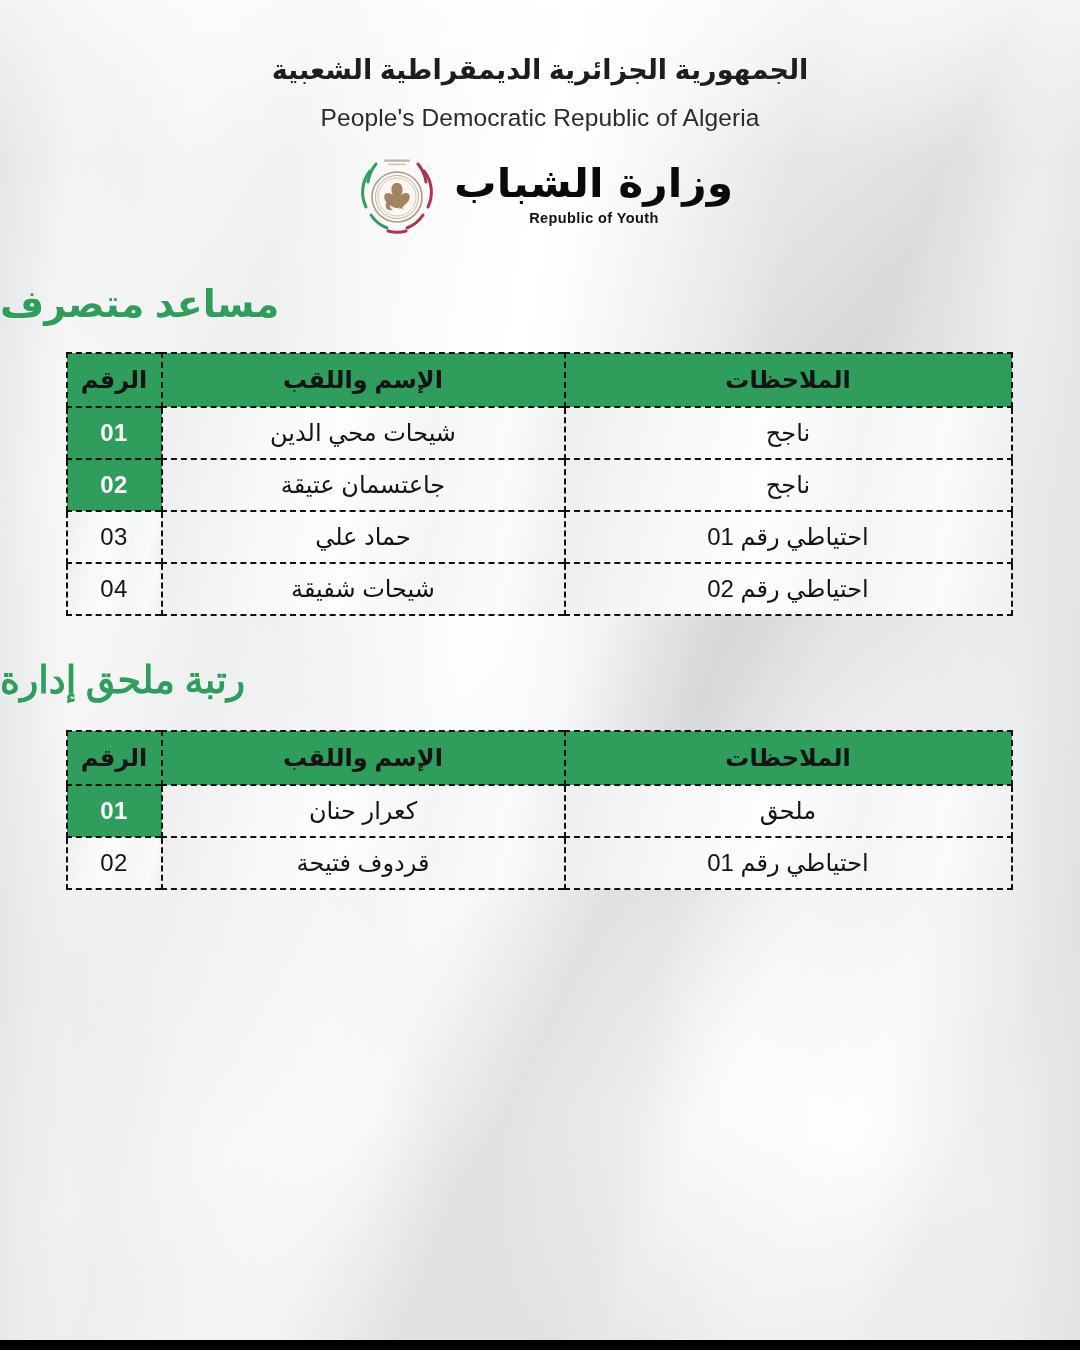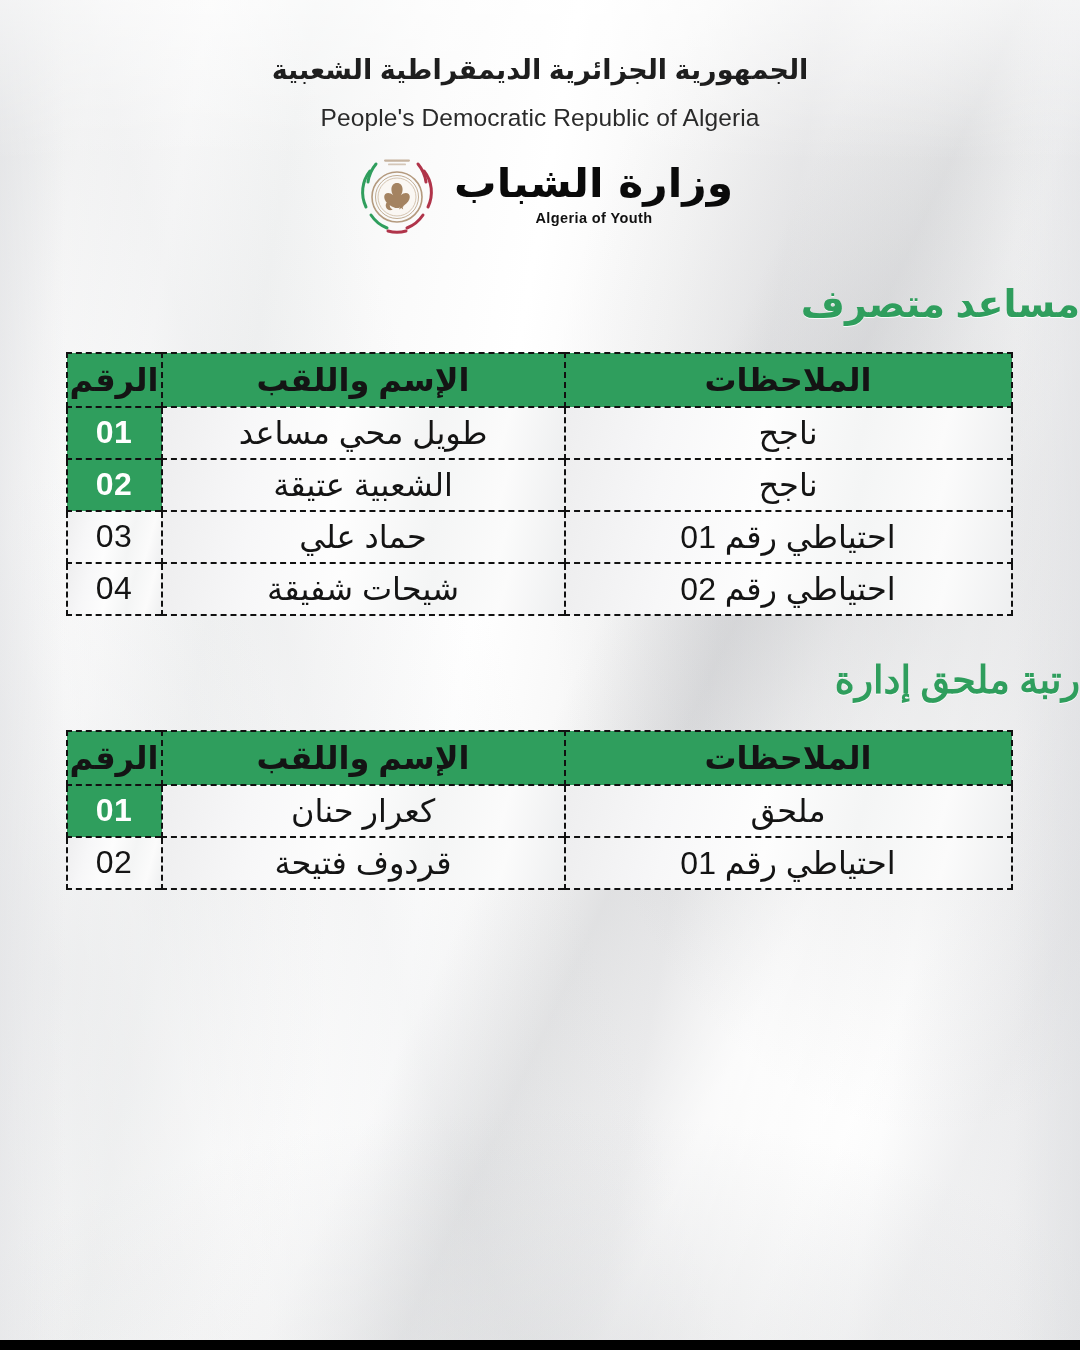--- a/index.html
+++ b/index.html
@@ -152,21 +152,21 @@
   .emblem {
     position: relative;
     width: 86px;
     height: 86px;
     flex: 0 0 86px;
   }
   .emblem svg { display: block; }
 
   
   .section-title {
-    text-align: right;
+    text-align: left;
     color: #2f9e5d;
     font-weight: bold;
     font-size: 38px;
     direction: rtl;
     letter-spacing: 0.5px;
     text-shadow: 0 1px 0 rgba(255,255,255,0.8);
   }
   #title-1 { margin-top: 44px; margin-bottom: 0; }
   #title-2 { margin-top: 42px; margin-bottom: 0; font-family: Liberation Serif, serif; }
 
@@ -184,21 +184,21 @@
     table-layout: fixed;
     direction: rtl;
   }
   table.rank-table td,
   table.rank-table th {
     border: 2px dashed #111111;
     padding: 0;
     height: 50px;
     vertical-align: middle;
     text-align: center;
-    font-size: 32px;
+    font-size: 24px;
     color: #141414;
     background:
       linear-gradient(105deg, #eeeeef 0%, #f7f7f8 22%, #fdfdfd 44%, #f4f5f5 66%, #fbfbfb 84%, #eeeff0 100%);
   }
   table.rank-table th {
     height: 52px;
   }
   col.col-num     { width: 95px; }
   col.col-name    { width: 403px; }
   col.col-notes   { width: 447px; }
@@ -240,21 +240,21 @@
   <div class="content">
 
     <div class="gov-header">
       <div class="gov-ar">الجمهورية الجزائرية الديمقراطية الشعبية</div>
       <div class="gov-en">People's Democratic Republic of Algeria</div>
 
       <div class="ministry-row">
 
         <div class="ministry-word">
           <div class="ministry-calli">وزارة الشباب</div>
-          <div class="ministry-en">Algeria of Youth</div>
+          <div class="ministry-en">Republic of Youth</div>
         </div>
 
         <div class="emblem">
           <svg width="86" height="86" viewBox="0 0 86 86" aria-hidden="true">
 
             <g fill="none" stroke-linecap="round">
               <path d="M16,19 A34,34 0 0,0 12,55" stroke="#2f9e5d" stroke-width="3"></path>
               <path d="M22,12 A36,36 0 0,0 14,30" stroke="#2f9e5d" stroke-width="3"></path>
               <path d="M17,63 A34,34 0 0,0 33,76" stroke="#2f9e5d" stroke-width="3"></path>
               <path d="M70,19 A34,34 0 0,1 74,55" stroke="#b0344a" stroke-width="3"></path>
@@ -302,26 +302,26 @@
         <thead>
           <tr>
             <th>الملاحظات</th>
             <th>الإسم واللقب</th>
             <th>الرقم</th>
           </tr>
         </thead>
         <tbody>
           <tr>
             <td class="notes-cell">ناجح</td>
-            <td class="name-cell">طويل محي مساعد</td>
+            <td class="name-cell">شيحات محي الدين</td>
             <td class="num-cell passed">01</td>
           </tr>
           <tr>
             <td class="notes-cell">ناجح</td>
-            <td class="name-cell">الشعبية عتيقة</td>
+            <td class="name-cell">جاعتسمان عتيقة</td>
             <td class="num-cell passed">02</td>
           </tr>
           <tr>
             <td class="notes-cell">احتياطي رقم 01</td>
             <td class="name-cell">حماد علي</td>
             <td class="num-cell">03</td>
           </tr>
           <tr>
             <td class="notes-cell">احتياطي رقم 02</td>
             <td class="name-cell">شيحات شفيقة</td>

